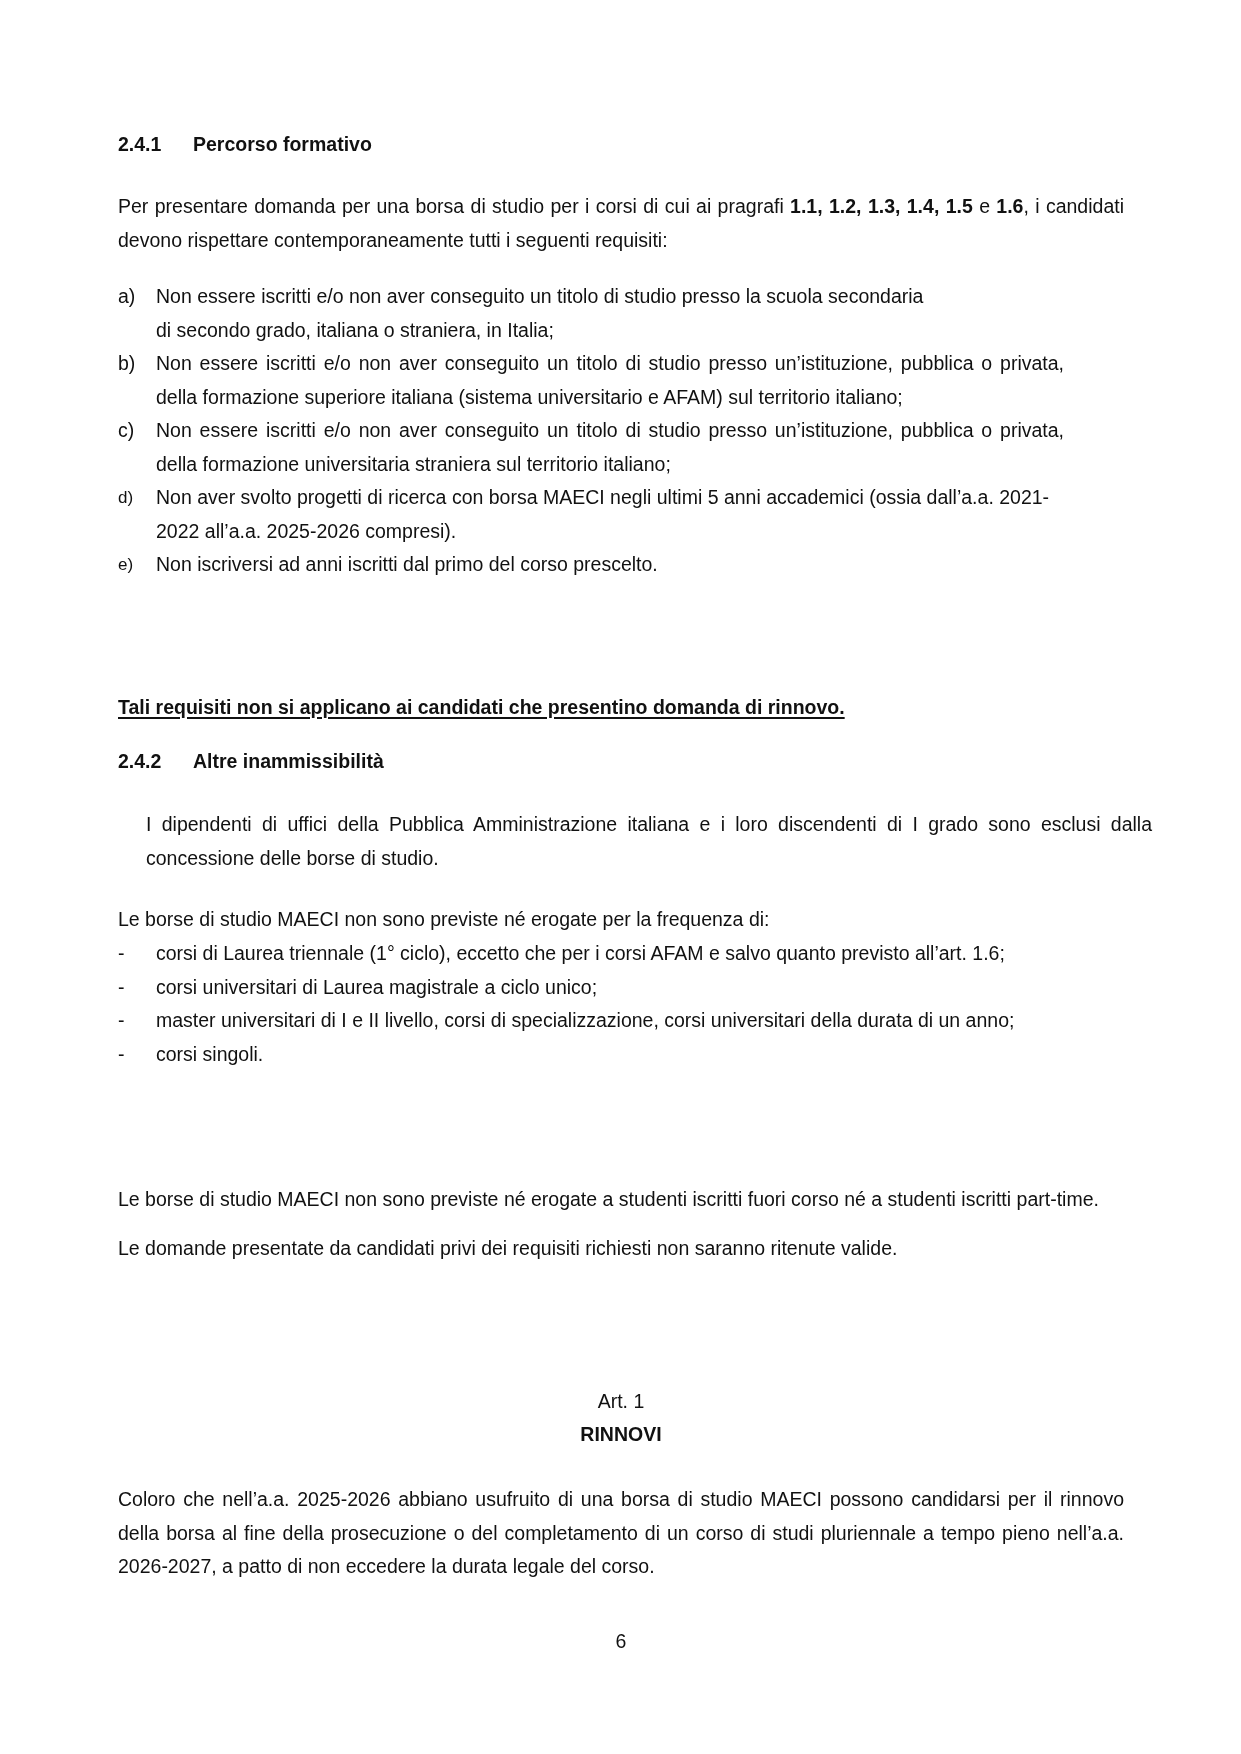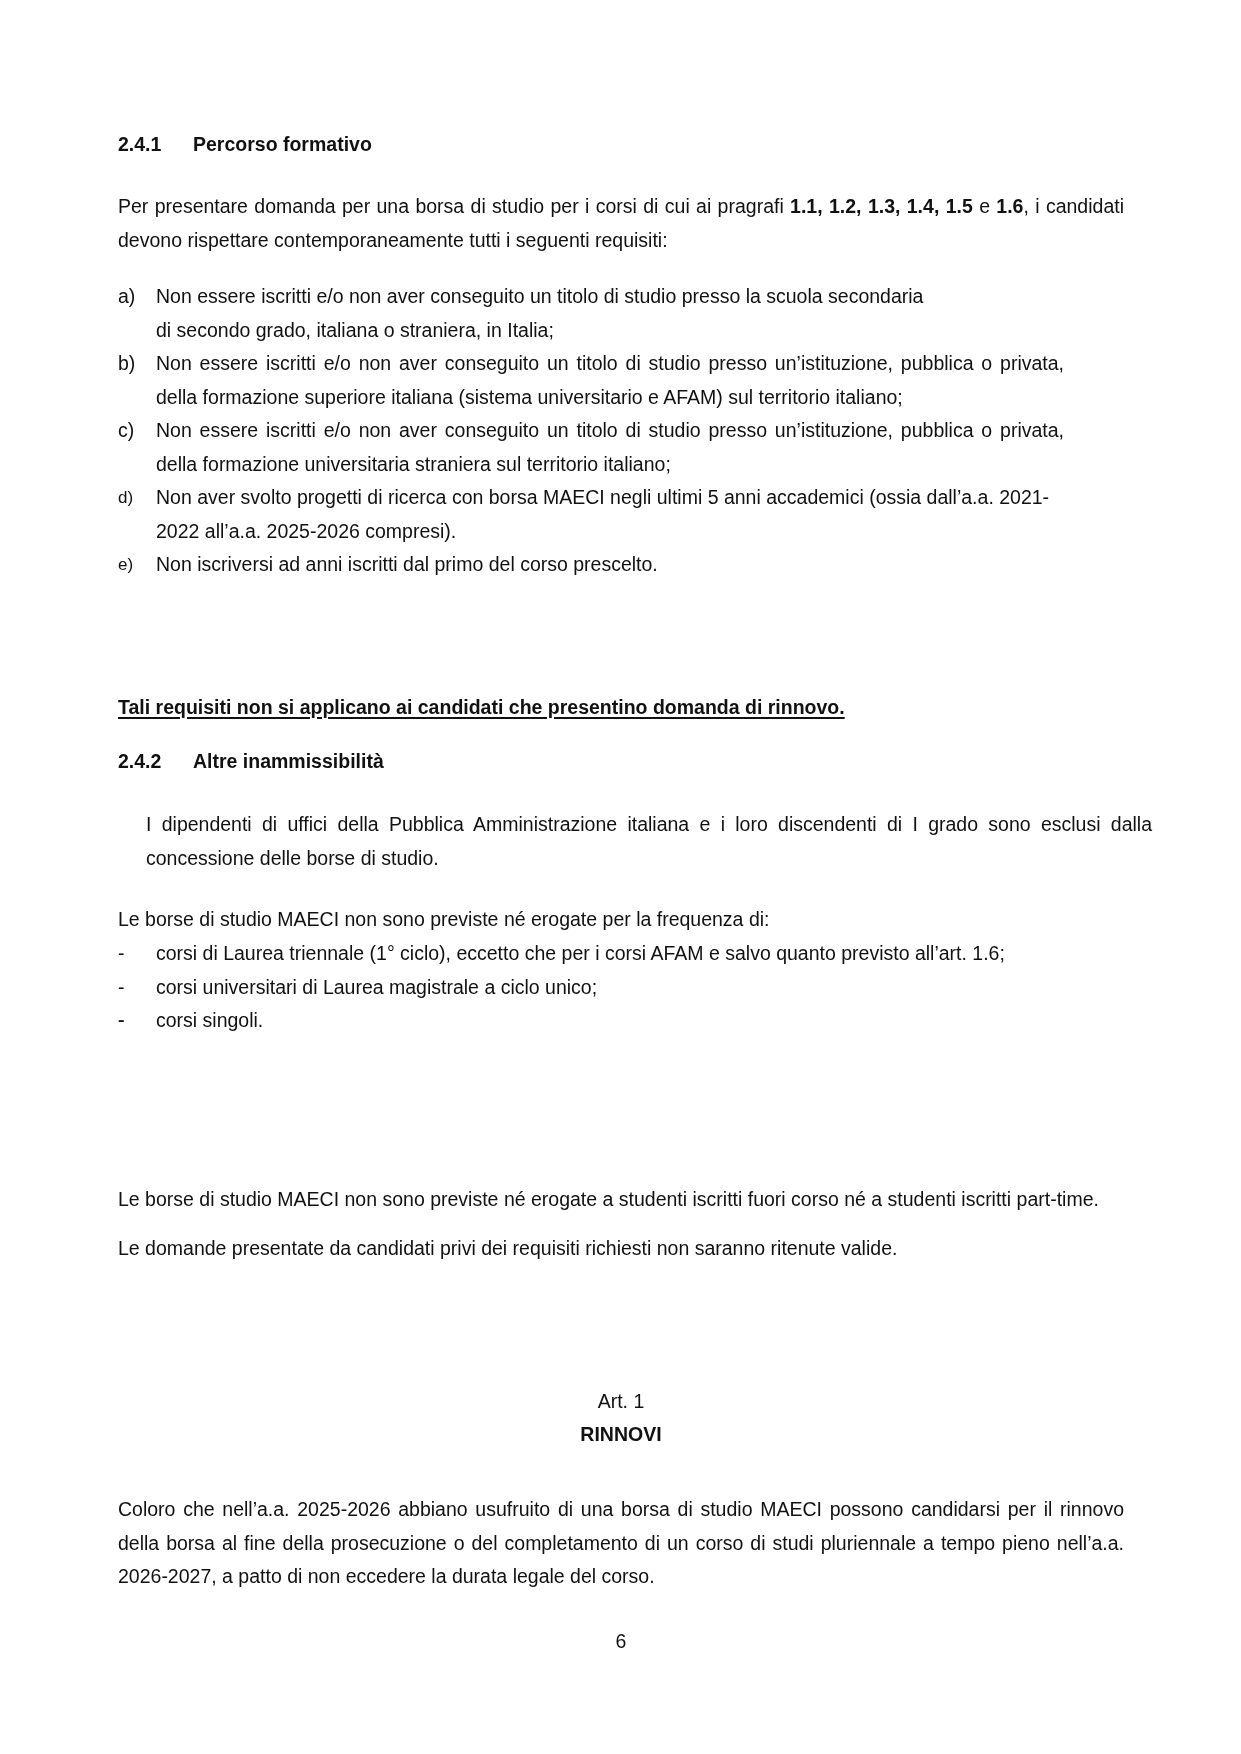--- a/index.html
+++ b/index.html
@@ -112,20 +112,21 @@
     <div class="list-item justify" style="padding-right:34px;">
       <span class="marker">-</span>
       <span>corsi di Laurea triennale (1° ciclo), eccetto che per i corsi AFAM e salvo quanto previsto all’art. 1.6;</span>
     </div>
     <div class="list-item">
       <span class="marker">-</span>
       <span>corsi universitari di Laurea magistrale a ciclo unico;</span>
     </div>
     <div class="list-item" style="padding-right:34px;">
       <span class="marker">-</span>
+      <span>master universitari di I e II livello, corsi di specializzazione, corsi universitari della durata di un anno;</span>
     </div>
     <div class="list-item">
       <span class="marker">-</span>
       <span>corsi singoli.</span>
     </div>
   </div>
 
   <div class="block justify" style="top:1183px;">
     <span>Le borse di studio MAECI non sono previste né erogate a studenti iscritti fuori corso né a studenti iscritti part-time.</span>
   </div>
@@ -134,21 +135,21 @@
     <span>Le domande presentate da candidati privi dei requisiti richiesti non saranno ritenute valide.</span>
   </div>
 
   <div class="block center" style="top:1385px;">
     <span>Art. 1</span>
   </div>
   <div class="block center bold" style="top:1418px;">
     <span>RINNOVI</span>
   </div>
 
-  <div class="block justify" style="top:1483px;margin-top:10px;">
+  <div class="block justify" style="top:1483px;">
     <span>Coloro che nell’a.a. 2025-2026 abbiano usufruito di una borsa di studio MAECI possono candidarsi per il rinnovo della borsa al fine della prosecuzione o del completamento di un corso di studi pluriennale a tempo pieno nell’a.a. 2026-2027, a patto di non eccedere la durata legale del corso.</span>
   </div>
 
   <div class="page-number">
     <span>6</span>
   </div>
 
 </div>
 
 </body></html>

